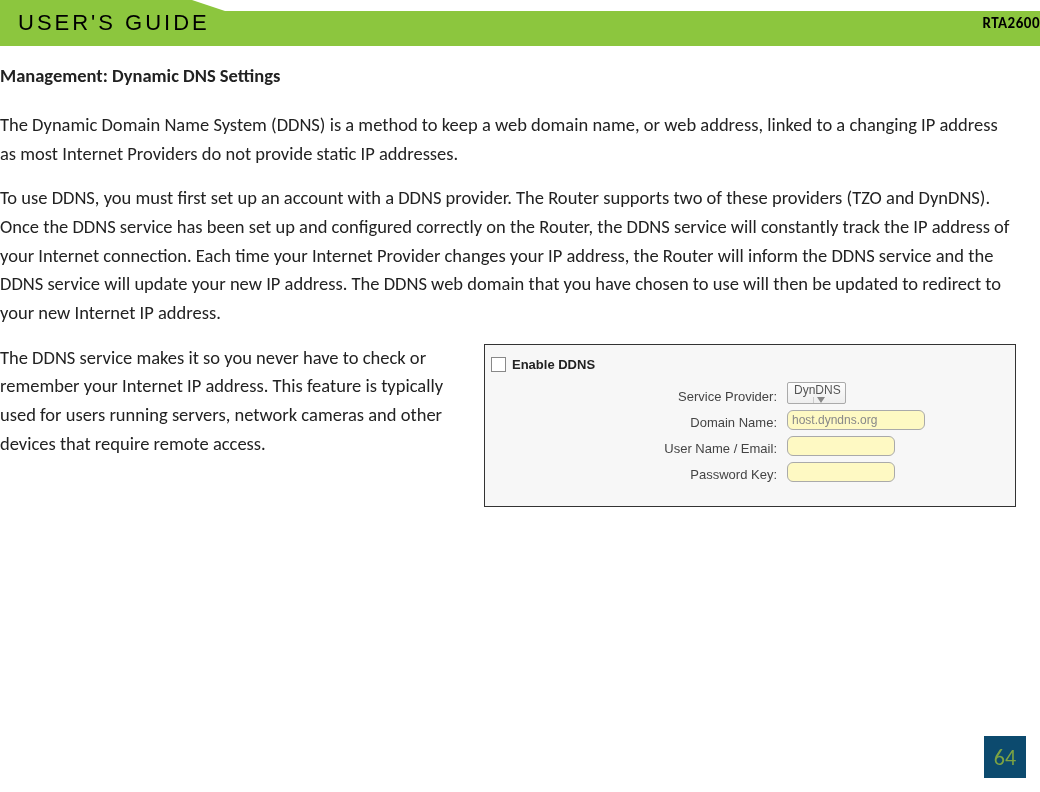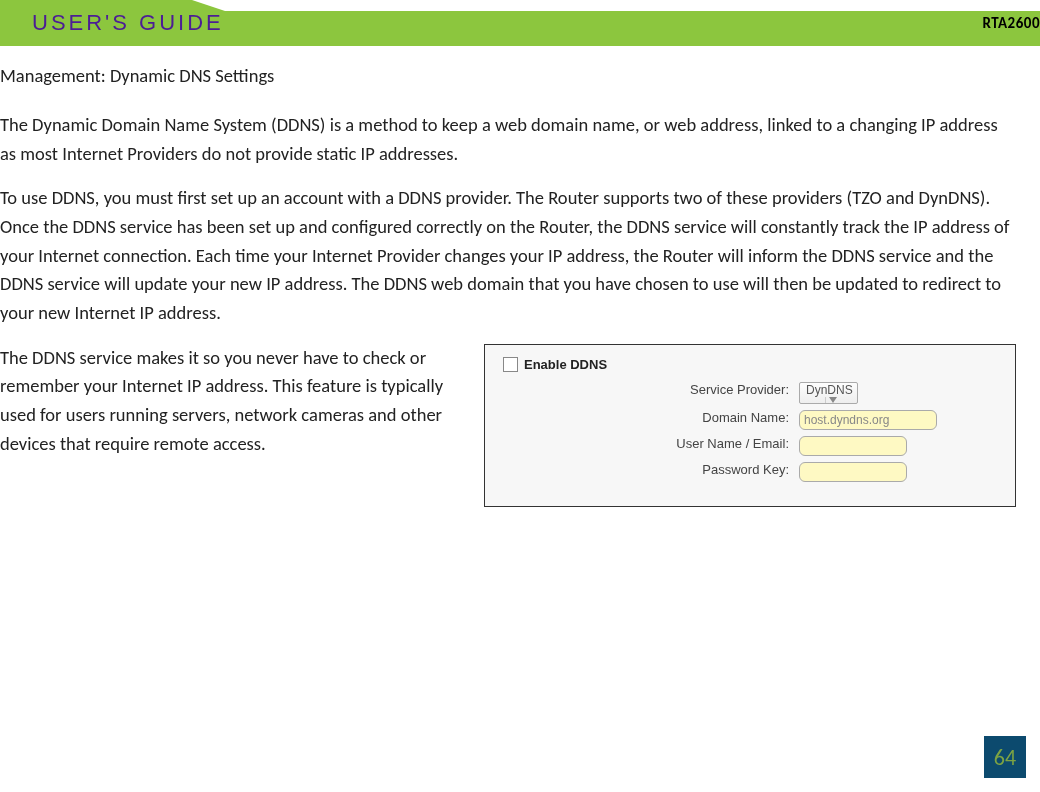--- a/index.html
+++ b/index.html
@@ -15,25 +15,25 @@
   }
   .header {
     position: relative;
     height: 46px;
     background: #8cc63e;
     display: flex;
     align-items: center;
     justify-content: space-between;
   }
   .header-title {
-    color: #4c1d95;
+    color: #000000;
     font-family: "Arial Narrow", Arial, sans-serif;
     font-size: 22px;
     letter-spacing: 3px;
-    padding-left: 32px;
+    padding-left: 18px;
     font-weight: 400;
   }
   .header-model {
     color: #000000;
     font-weight: bold;
     font-size: 15px;
     letter-spacing: 0.5px;
   }
   .header-notch {
     position: absolute;
@@ -58,49 +58,49 @@
     left: -36px;
     width: 0;
     height: 0;
     border-top: 12px solid #fff;
     border-left: 36px solid transparent;
   }
   .content {
     padding: 18px 24px 0 0;
   }
   .section-heading {
-    font-weight: normal;
+    font-weight: bold;
     font-size: 18.5px;
     margin: 0 0 24px 0;
   }
   .body-text {
     font-size: 18.5px;
     line-height: 1.55;
     margin: 0 0 16px 0;
   }
   .split-wrap {
     display: flex;
     gap: 12px;
     align-items: flex-start;
   }
   .split-left {
     flex: 0 0 472px;
   }
   .form-panel {
     border: 1px solid #333;
     background: #f7f7f7;
     width: 528px;
-    padding: 12px 14px 18px 14px;
+    padding: 12px 14px 18px 2px;
     font-family: Arial, sans-serif;
     font-size: 13px;
     color: #333;
   }
   .form-row {
     display: flex;
-    align-items: flex-start;
+    align-items: flex-end;
     margin: 6px 0;
   }
   .form-label {
     width: 290px;
     text-align: right;
     padding-right: 10px;
     color: #444;
   }
   .form-checkbox-row {
     display: flex;

